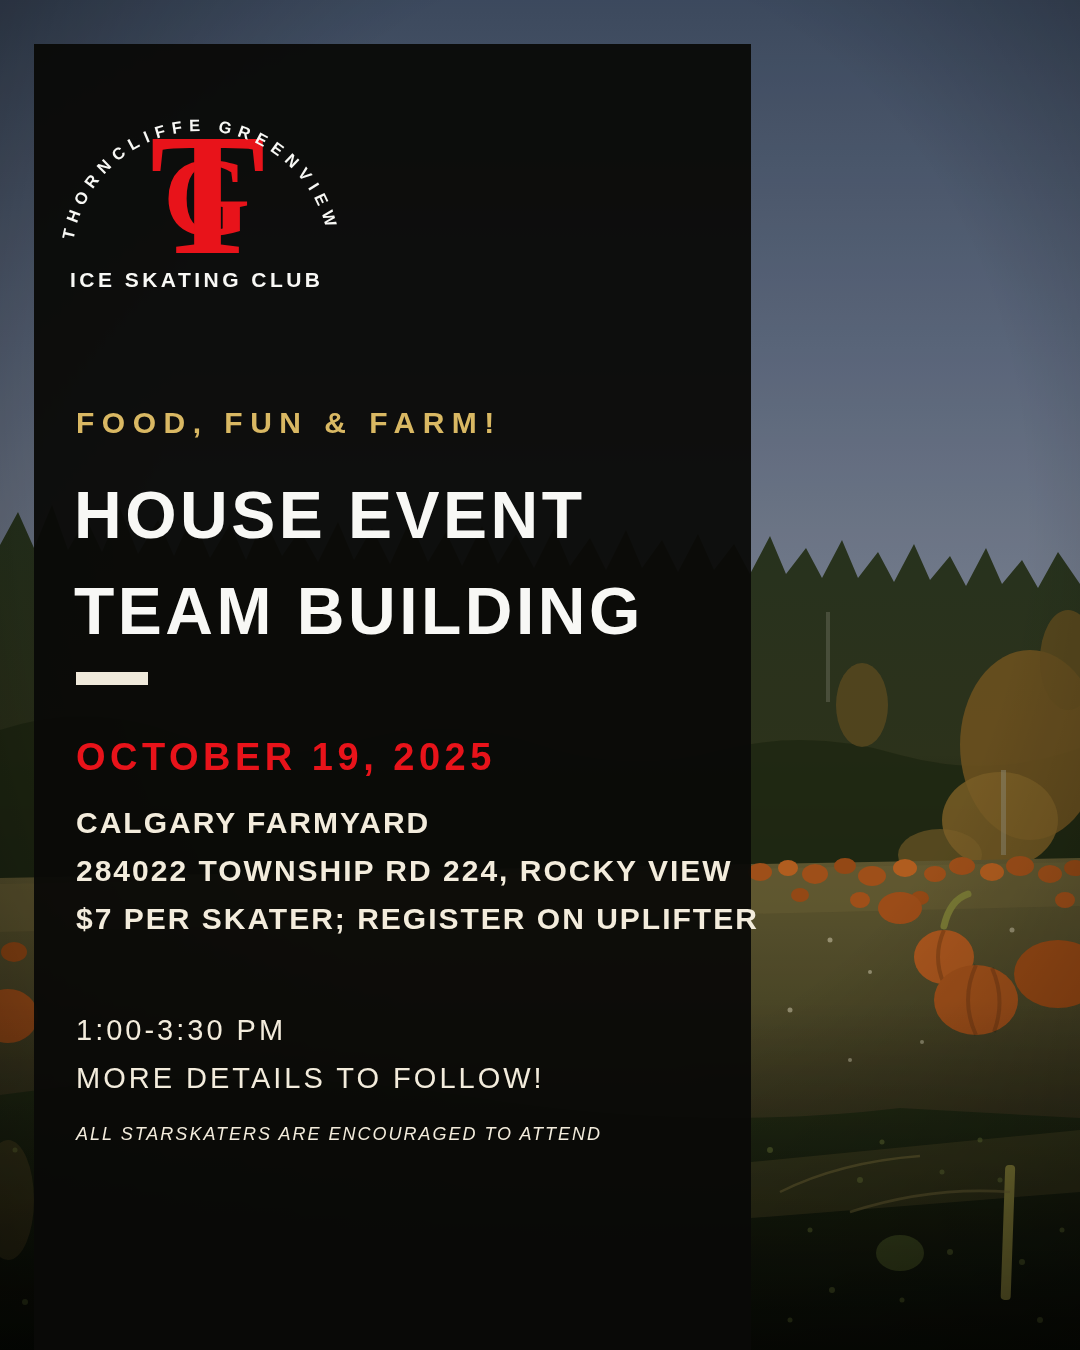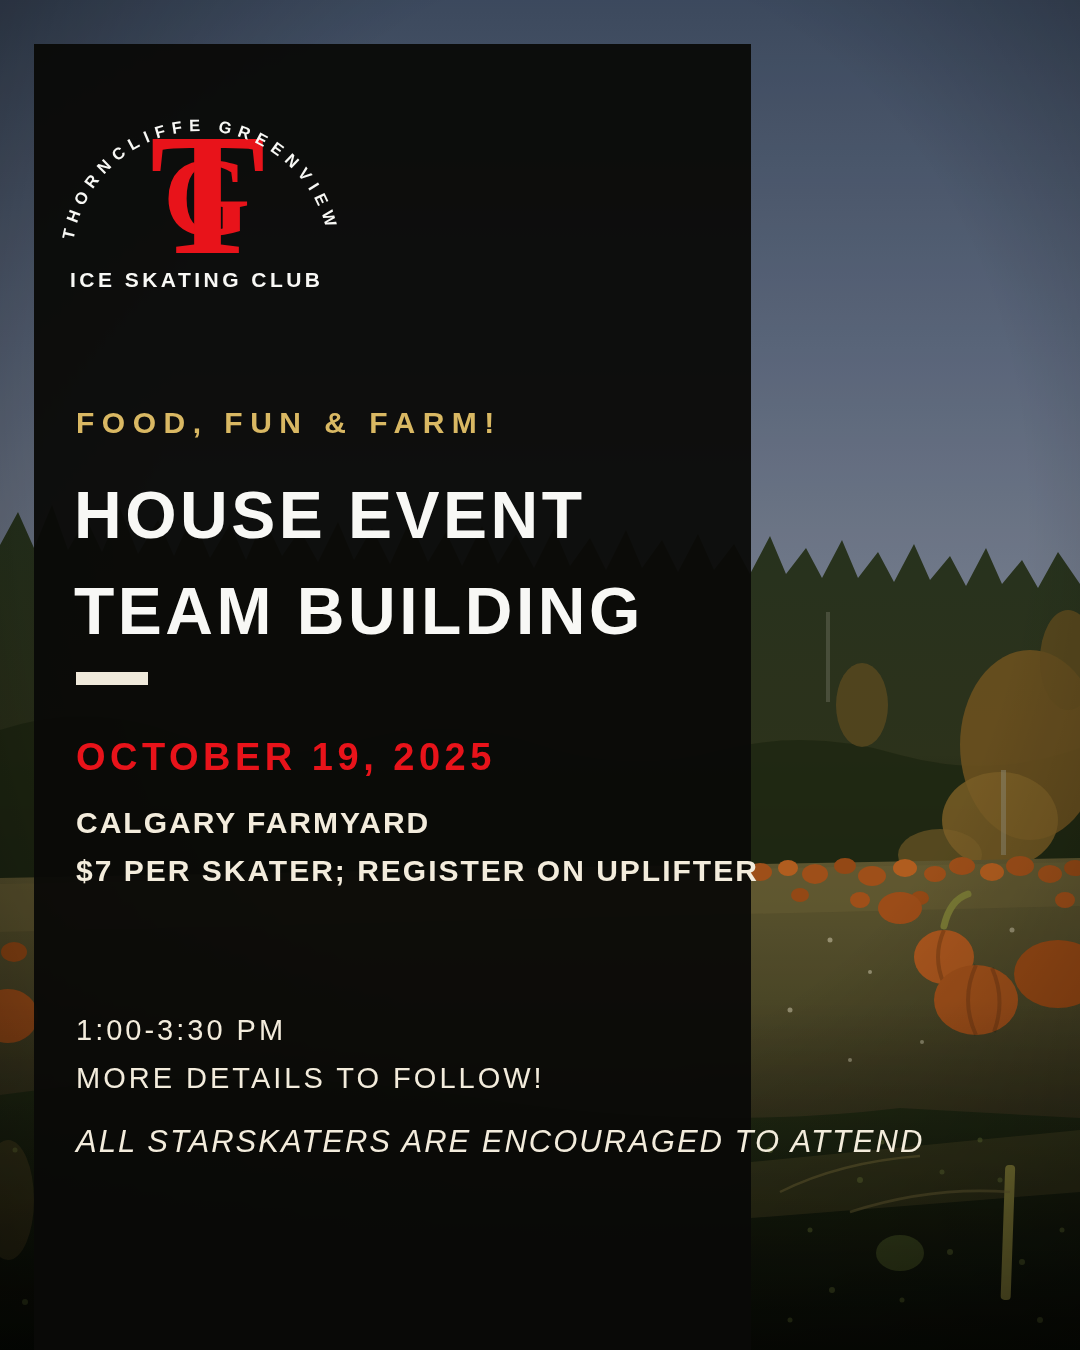--- a/index.html
+++ b/index.html
@@ -54,21 +54,21 @@
     font-size:30px;line-height:48px;font-weight:700;letter-spacing:2px;
     color:var(--cream);white-space:nowrap;
   }
   .schedule{position:absolute;left:42px;top:962px;}
   .schedule-line{
     font-size:29px;line-height:48px;font-weight:400;letter-spacing:3px;
     color:var(--cream);white-space:nowrap;
   }
   .footnote{
     position:absolute;left:42px;top:1080px;
-    font-size:31px;font-style:italic;font-weight:400;letter-spacing:2px;
+    font-size:18px;font-style:italic;font-weight:400;letter-spacing:2px;
     color:var(--cream);white-space:nowrap;text-align:center;
   }
 </style>
 </head>
 <body>
 
 <div class="poster">
 
   <svg class="photo" viewBox="0 0 1080 1350" preserveAspectRatio="none" aria-hidden="true">
     <defs>
@@ -212,20 +212,21 @@
       <span class="title-line">HOUSE EVENT</span>
       <span class="title-line">TEAM BUILDING</span>
     </h1>
 
     <div class="divider"></div>
 
     <div class="date">OCTOBER 19, 2025</div>
 
     <div class="address">
       <div class="address-line">CALGARY FARMYARD</div>
+      <div class="address-line">284022 TOWNSHIP RD 224, ROCKY VIEW</div>
       <div class="address-line">$7 PER SKATER; REGISTER ON UPLIFTER</div>
     </div>
 
     <div class="schedule">
       <div class="schedule-line">1:00-3:30 PM</div>
       <div class="schedule-line">MORE DETAILS TO FOLLOW!</div>
     </div>
 
     <div class="footnote">ALL STARSKATERS ARE ENCOURAGED TO ATTEND</div>
   </div>

